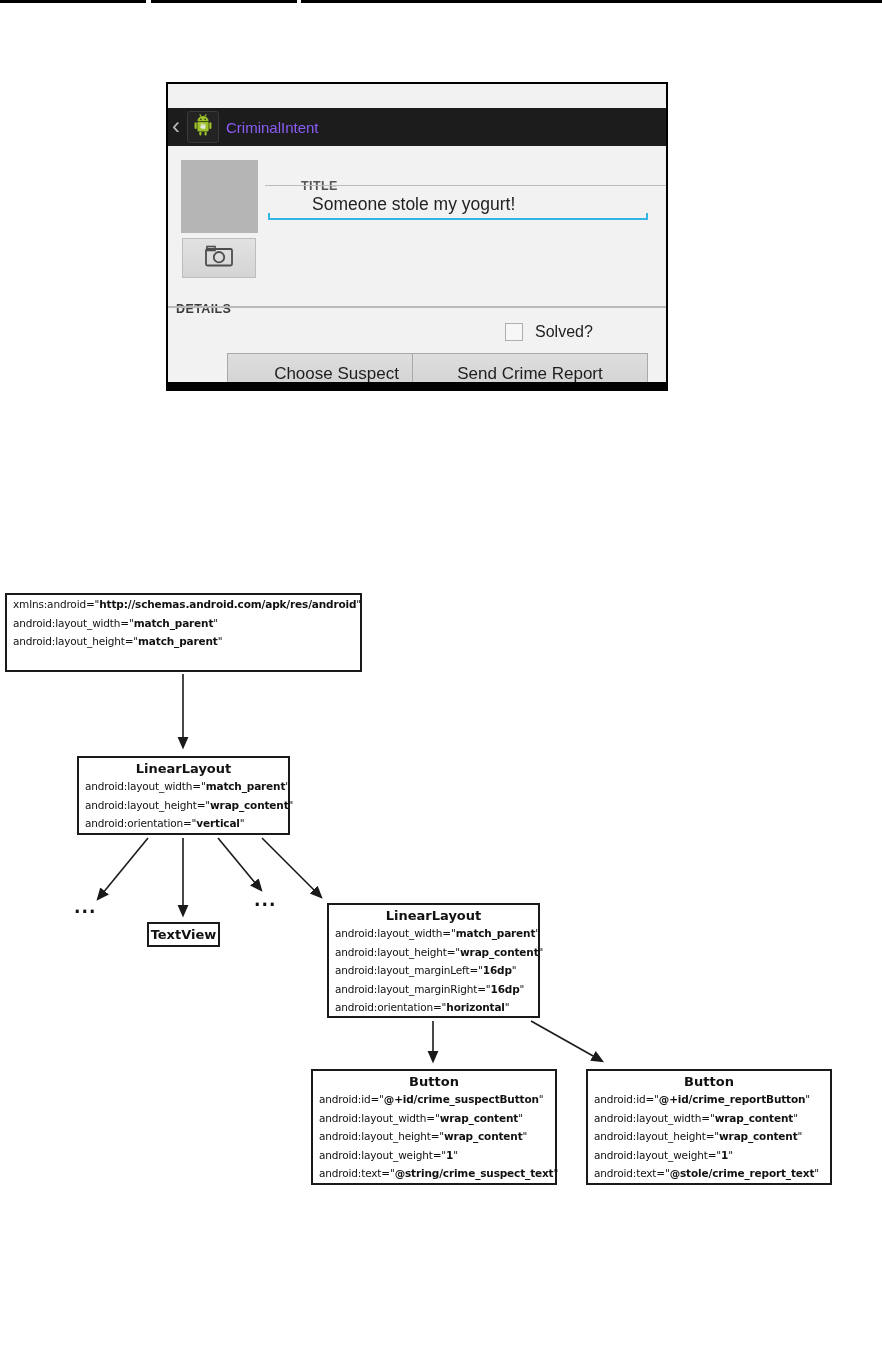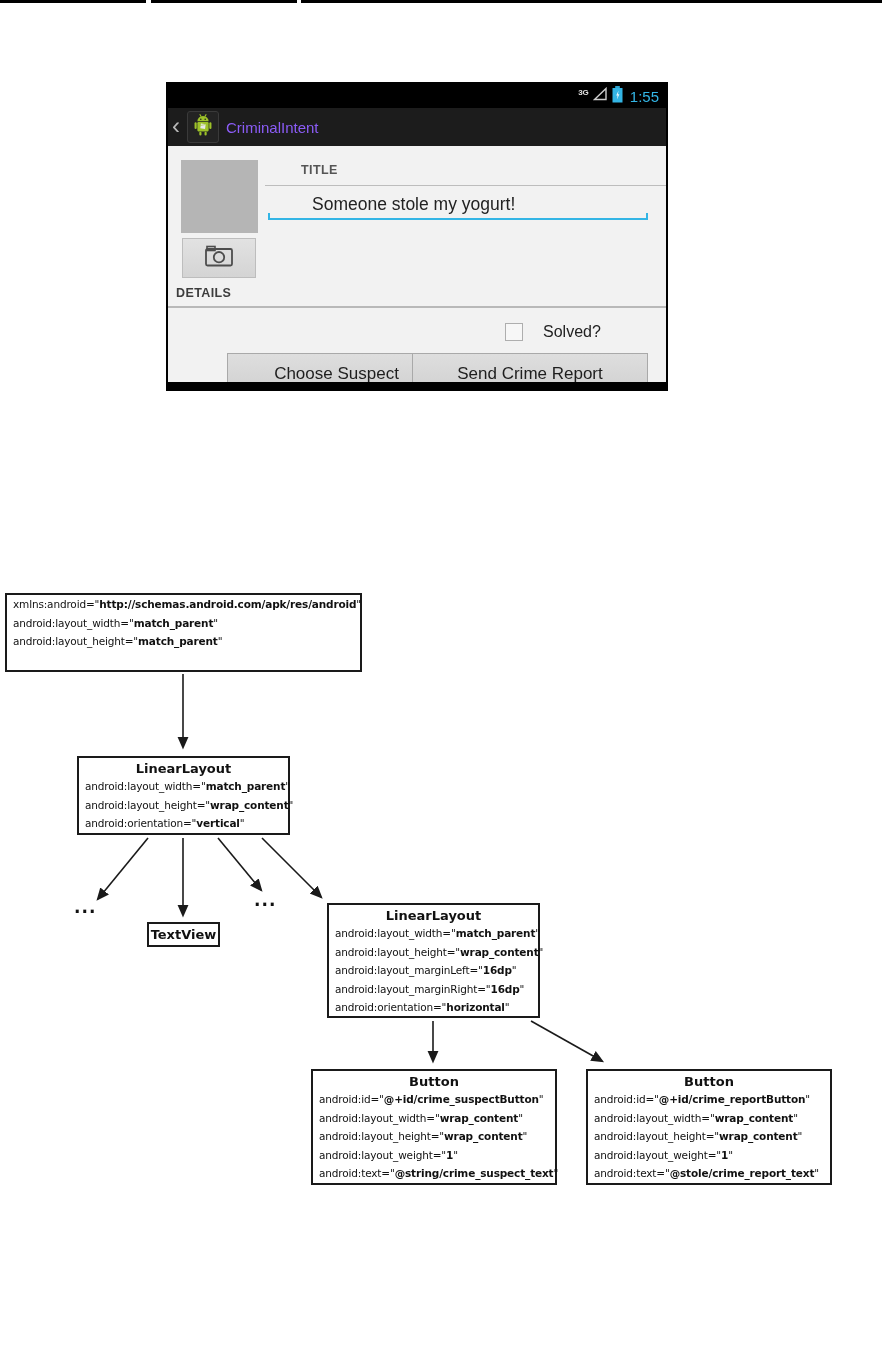--- a/index.html
+++ b/index.html
@@ -19,37 +19,37 @@
   .net-label{color:#e0e0e0;font-size:8px;font-weight:bold;position:relative;top:-4px;letter-spacing:0;}
   .time{color:#33b5e5;font-size:15px;margin-left:3px;}
   .actionbar{left:0;top:24px;width:498px;height:38px;background:#1c1c1c;display:flex;
              align-items:center;padding-left:4px;box-sizing:border-box;gap:7px;}
   .back-chevron{color:#b8b8b8;font-size:24px;line-height:1;font-weight:400;margin-top:-3px;}
   .app-tile{width:30px;height:30px;background:#232323;border:1px solid #3a3a3a;border-radius:3px;
             display:flex;align-items:center;justify-content:center;}
   .app-title{color:#8b5cf6;font-size:15px;}
   .phone-body{left:0;top:62px;width:498px;height:243px;background:#f2f2f2;overflow:hidden;}
   .photo-box{left:13px;top:14px;width:77px;height:73px;background:#b5b5b5;}
-  .field-label{font-size:12.5px;font-weight:bold;color:#555;letter-spacing:.4px;}
+  .field-label{font-size:12.5px;font-weight:bold;color:#555;letter-spacing:.4px;margin-top:16px;}
   .title-label{left:133px;top:17px;}
   .title-divider{left:97px;top:39px;width:401px;height:1px;background:#bdbdbd;}
   .title-value{left:144px;top:48px;font-size:17.5px;color:#222;}
   .edit-underline{left:100px;top:72px;width:380px;height:2px;background:#33b5e5;}
   .edit-underline:before,.edit-underline:after{content:"";position:absolute;bottom:0;width:2px;height:7px;background:#33b5e5;}
   .edit-underline:before{left:0;} .edit-underline:after{right:0;}
   .camera-btn{left:14px;top:92px;width:74px;height:40px;background:linear-gradient(#e2e2e2,#d4d4d4);
               border:1px solid #bdbdbd;box-sizing:border-box;display:flex;align-items:center;justify-content:center;}
   .details-label{left:8px;top:140px;color:#3d3d3d;}
   .details-divider{left:0;top:160px;width:498px;height:2px;background:#b9b9b9;}
   .grey-btn{background:linear-gradient(#dedede,#d0d0d0);border:1px solid #a9a9a9;box-shadow:inset 0 -1px 0 #949494;
             box-sizing:border-box;display:flex;align-items:center;justify-content:center;
             font-size:17px;color:#1e1e1e;}
   .date-btn{left:18px;top:167px;width:310px;height:37px;}
   .checkbox{left:337px;top:177px;width:18px;height:18px;background:#f7f7f7;border:1px solid #aeaeae;box-sizing:border-box;}
-  .solved-label{left:367px;top:177px;font-size:16px;color:#222;margin-left:8px;}
+  .solved-label{left:367px;top:177px;font-size:16px;color:#222;}
   .suspect-btn{left:16px;top:207px;width:219px;height:42px;margin-left:43px;}
   .report-btn{left:244px;top:207px;width:236px;height:42px;}
   .phone-bottom-strip{left:0;bottom:0;width:498px;height:7px;background:#000;}
 
   
   .node{border:2px solid #1a1a1a;box-sizing:border-box;background:#fff;
         font-family:"DejaVu Sans", sans-serif;}
   .node-title{text-align:center;font-size:13px;font-weight:bold;color:#111;padding-top:2px;line-height:17px;}
   .node-attrs{padding:0 0 0 6px;}
   .attr{font-size:10.5px;line-height:18.5px;color:#111;white-space:nowrap;letter-spacing:-0.15px;}
@@ -69,36 +69,20 @@
 </style>
 </head>
 <body>
 
 <div class="abs top-rule"></div>
 <div class="abs top-rule-gap" style="left:146px;"></div>
 <div class="abs top-rule-gap" style="left:297px;width:4px;"></div>
 
 <div class="abs phone">
 
-  <div class="abs statusbar">
-    <span class="net-label">3G</span>
-    <span>
-      <svg width="15" height="14" viewBox="0 0 15 14">
-          <polygon points="1.5,12.5 13,12.5 13,1.5" fill="none" stroke="#cfcfcf" stroke-width="1.4"></polygon>
-        </svg>
-    </span>
-    <span>
-      <svg width="11" height="17" viewBox="0 0 11 17">
-        <rect x="3.2" y="0" width="4.6" height="2.4" fill="#2fa6d0"></rect>
-        <rect x="0.5" y="2" width="10" height="14.5" fill="#33b5e5"></rect>
-        <path d="M6.6 4.5 L4.2 9.6 L5.6 9.6 L4.9 13.5 L7.4 8.3 L5.9 8.3 Z" fill="#eef7fb"></path>
-      </svg>
-    </span>
-    <span class="time">1:55</span>
-  </div>
 
   <div class="abs actionbar">
     <span class="back-chevron">‹</span>
     <span class="app-tile">
       <span>
         <svg width="26" height="26" viewBox="0 0 24 24">
           <g stroke="#9dc229" stroke-width="1" fill="#9dc229">
             <line x1="9" y1="2" x2="10.4" y2="4.4"></line>
               <line x1="15" y1="2" x2="13.6" y2="4.4"></line>
             <path d="M6.8 8.6 a5.2 5 0 0 1 10.4 0 z" stroke="none"></path>

